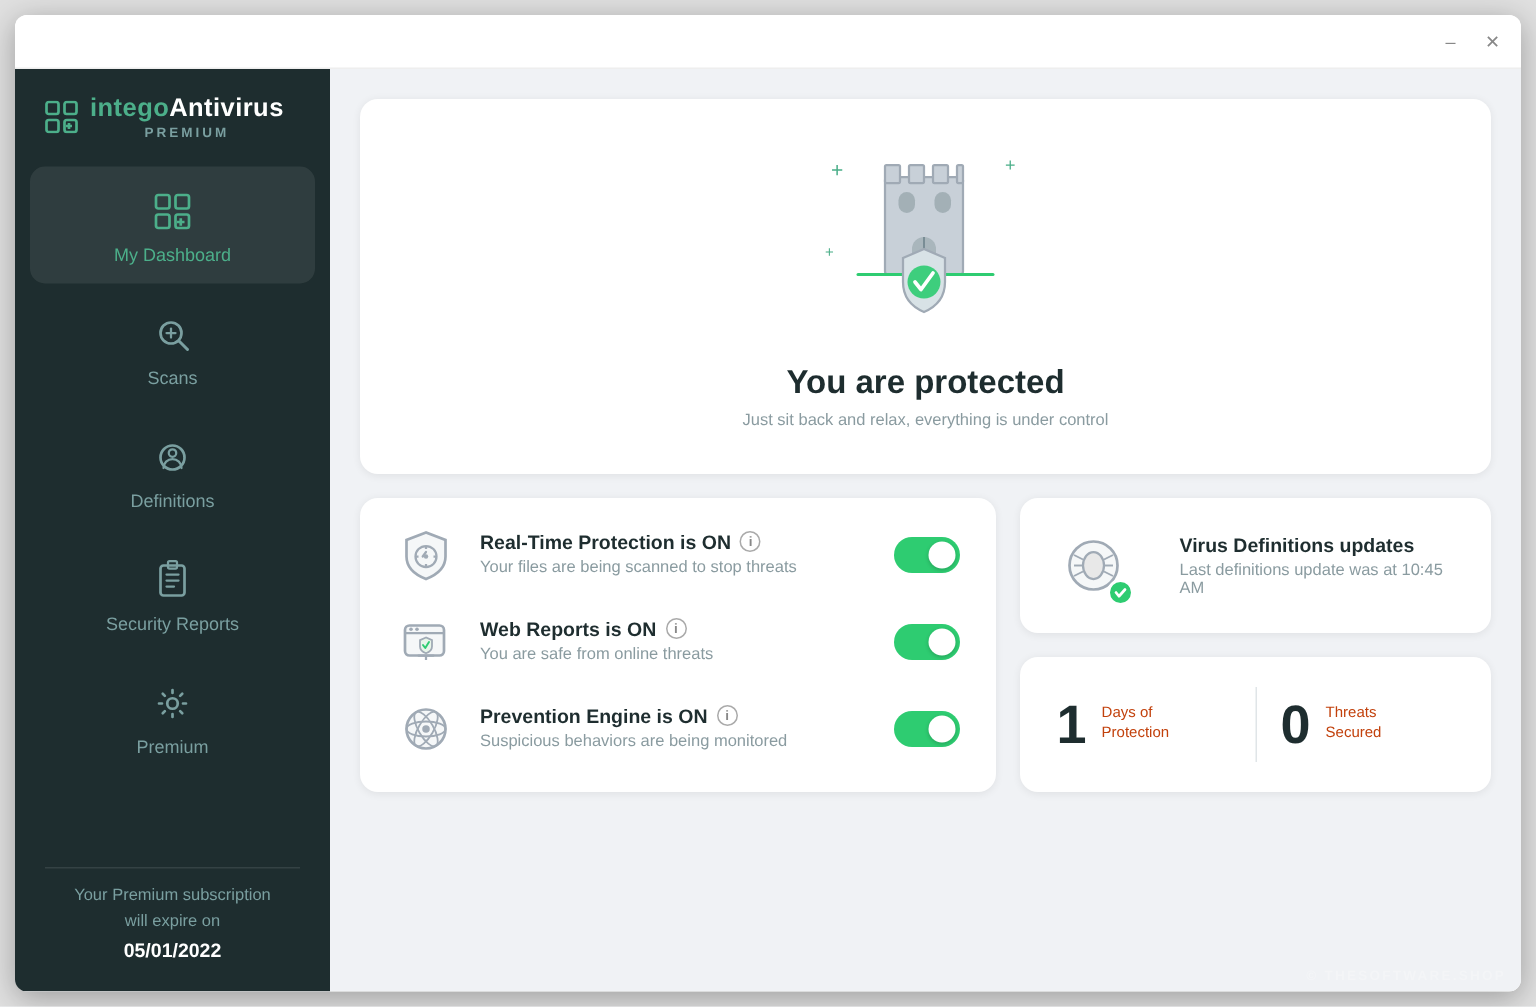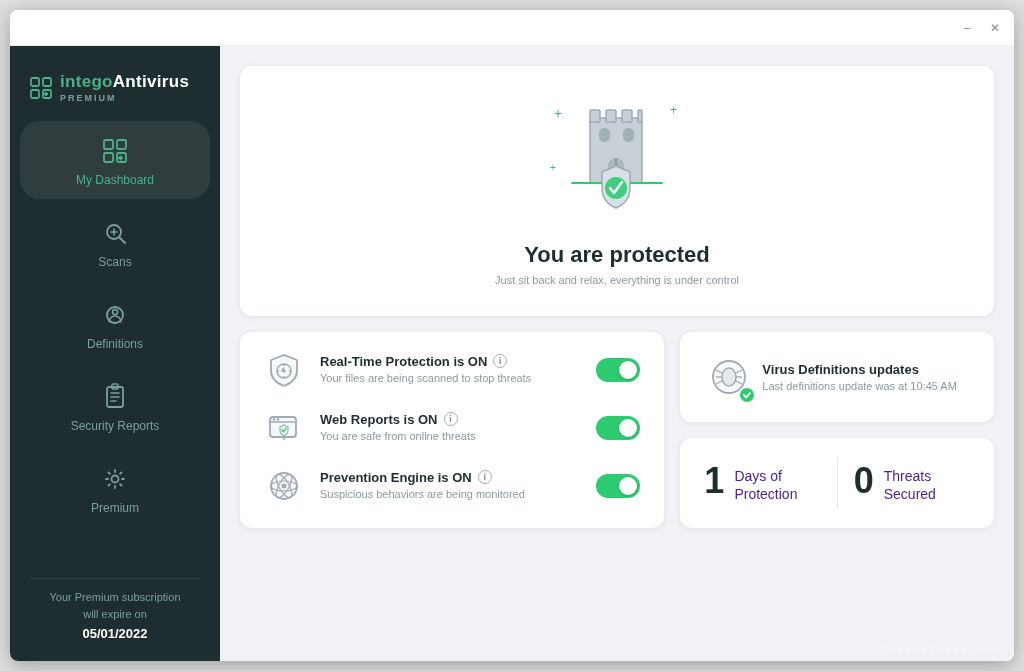--- a/index.html
+++ b/index.html
@@ -54,24 +54,25 @@
     
     .sidebar {
       width: 210px;
       background: #1e2d2f;
       display: flex;
       flex-direction: column;
       flex-shrink: 0;
       padding-bottom: 20px;
     }
     .sidebar-logo {
-      padding: 26px 20px 18px;
+      padding: 16px 20px 18px;
       display: flex;
       align-items: center;
       gap: 8px;
+      text-align: center;
     }
     .logo-icon {
       color: #4caf8a;
       font-size: 20px;
       line-height: 1;
     }
     .logo-text {
       display: flex;
       flex-direction: column;
     }
@@ -95,21 +96,21 @@
       flex-direction: column;
       gap: 4px;
       padding: 0 10px;
       position: relative;
     }
     .nav-item {
       display: flex;
       flex-direction: column;
       align-items: center;
       padding: 14px 10px 12px;
-      border-radius: 20px;
+      border-radius: 10px;
       cursor: pointer;
       transition: background 0.2s;
       position: relative;
     }
     .nav-item.active { background: rgba(255,255,255,0.08); }
     .nav-item-icon {
       width: 32px;
       height: 32px;
       display: flex;
       align-items: center;
@@ -263,21 +264,21 @@
       flex-direction: column;
       gap: 16px;
     }
     .virus-card {
       background: #fff;
       border-radius: 12px;
       padding: 20px 24px;
       box-shadow: 0 1px 6px rgba(0,0,0,0.07);
       display: flex;
       align-items: center;
-      gap: 8px;
+      gap: 32px;
       flex: 1;
     }
     .virus-icon-wrap {
       width: 50px;
       height: 50px;
       flex-shrink: 0;
       display: flex;
       align-items: center;
       justify-content: center;
       position: relative;
@@ -307,22 +308,22 @@
       align-items: flex-start;
       gap: 10px;
     }
     .stat-number {
       font-size: 36px;
       font-weight: 700;
       color: #1e2d2f;
       line-height: 1;
     }
     .stat-label {
-      font-size: 14px;
-      color: #4c1d95;
+      font-size: 10px;
+      color: #c2410c;
       line-height: 1.3;
       margin-top: 4px;
     }
     .stat-divider {
       width: 1px;
       height: 50px;
       background: #e0e5e8;
       margin: 0 16px;
     }
     

